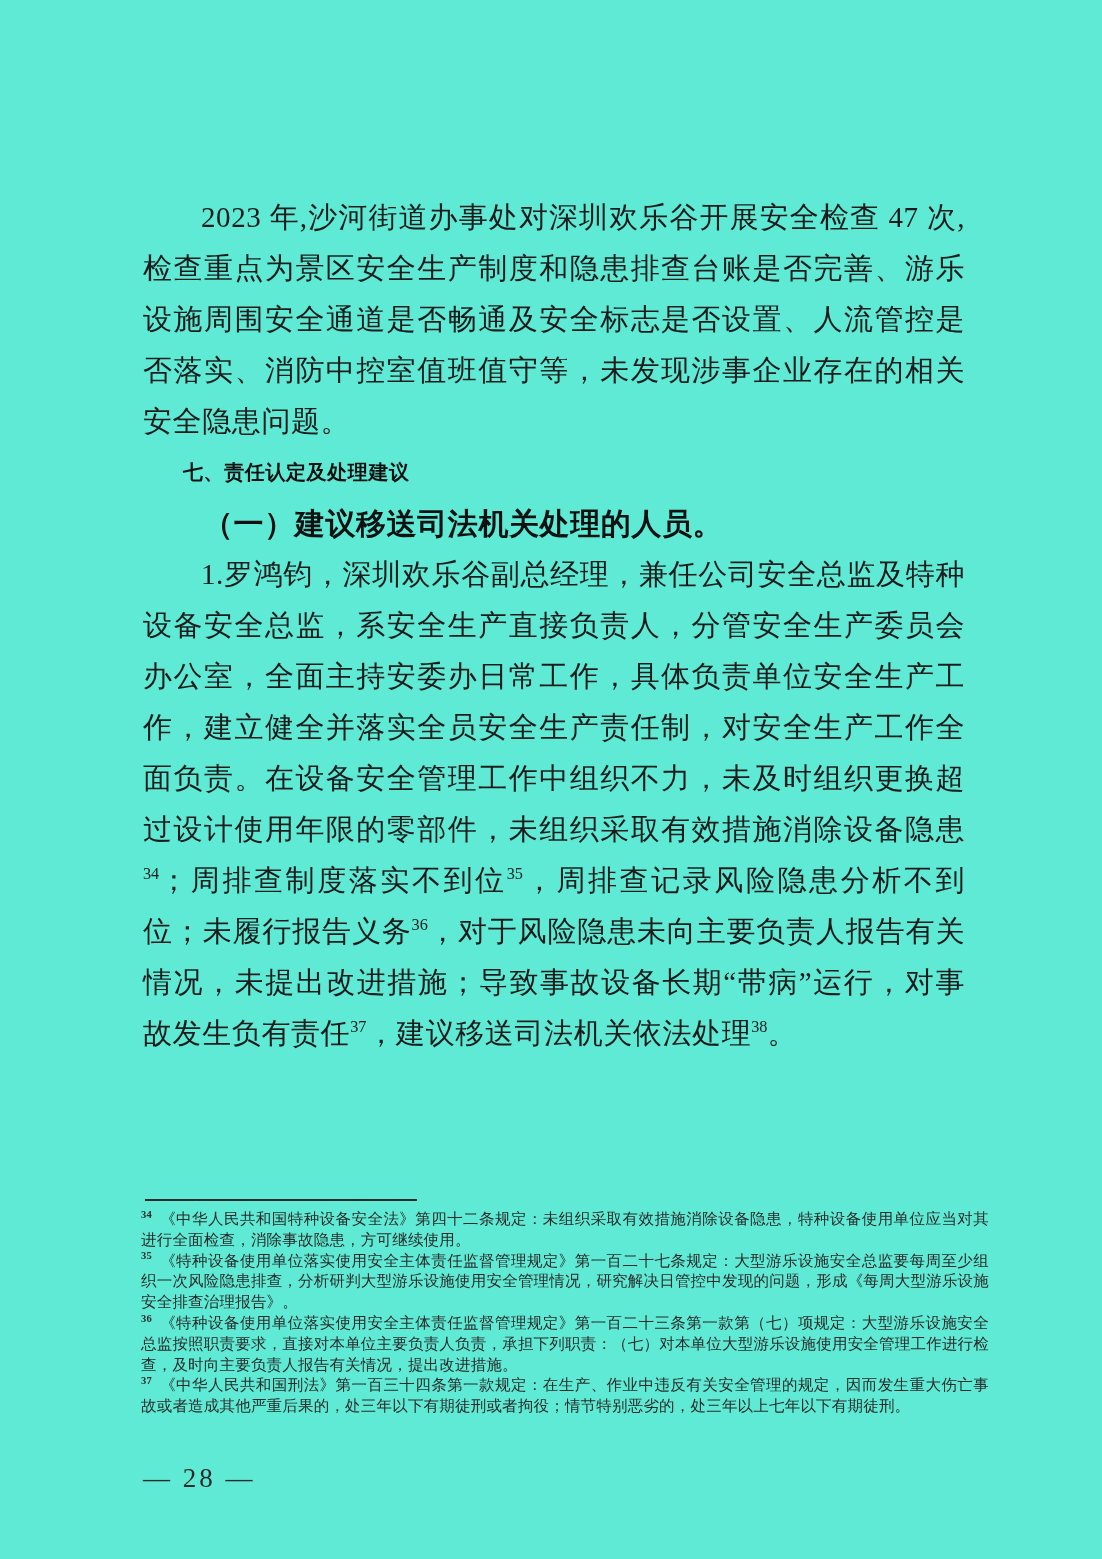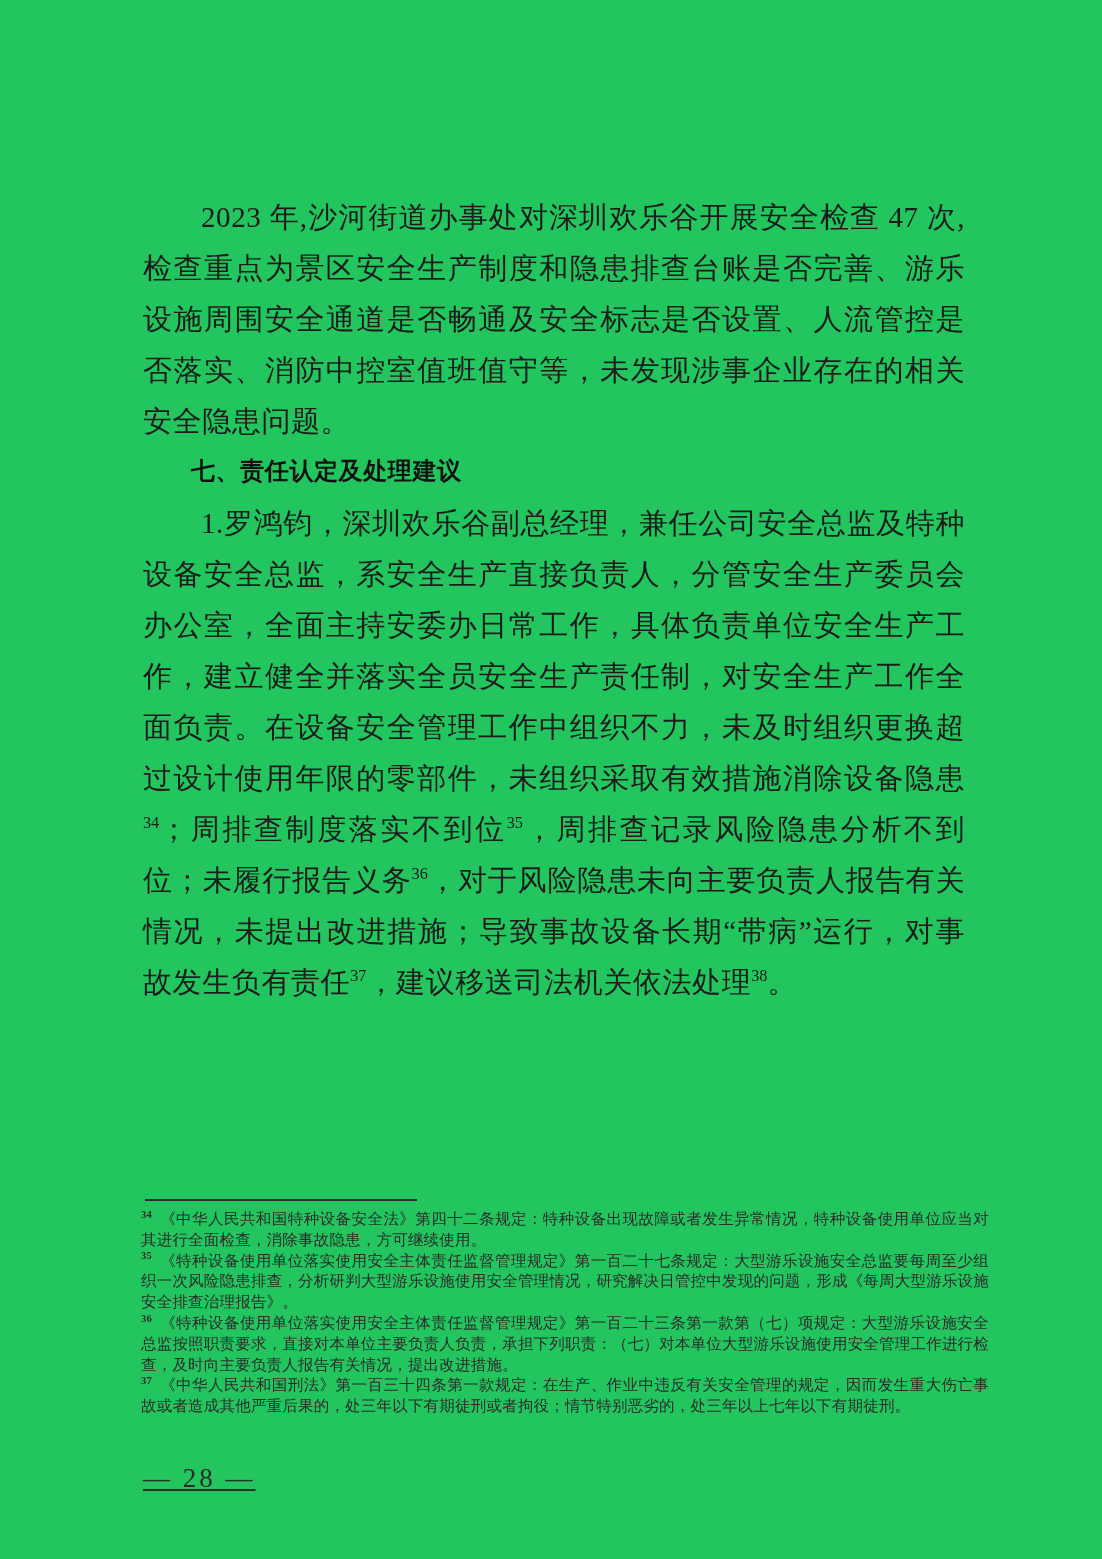--- a/index.html
+++ b/index.html
@@ -1,21 +1,21 @@
 <!DOCTYPE html>
 <html lang="zh"><head>
 <meta charset="utf-8">
 <style>
   html, body { margin: 0; padding: 0; background: #e8e8e8; }
   .page {
     position: relative;
     width: 1102px;
     height: 1559px;
     margin: 0 auto;
-    background: #22c55e;
+    background: #5eead4;
     font-family: "Liberation Serif", "DejaVu Serif", serif;
     color: #1c1c1c;
     overflow: hidden;
   }
   .body-text {
     position: absolute;
     left: 143px;
     top: 192px;
     width: 822px;
   }
@@ -28,23 +28,23 @@
     text-indent: 2em;
   }
   .para .b { font-weight: 400; }
   .para sup {
     font-size: 0.56em;
     line-height: 0;
     vertical-align: super;
     letter-spacing: 0;
   }
   .heading {
-    font-family: Liberation Mono, monospace;
+    font-family: Liberation Sans, sans-serif;
     font-weight: 700;
-    font-size: 24px;
+    font-size: 20px;
     color: #111111;
   }
   .subheading {
     font-weight: 700;
     font-size: 30px;
     color: #111111;
   }
   .footnote-sep {
     position: absolute;
     left: 145px;
@@ -72,39 +72,39 @@
     font-weight: 700;
     margin-right: 8px;
   }
   .page-number {
     position: absolute;
     left: 143px;
     top: 1463px;
     font-size: 27px;
     letter-spacing: 3px;
     color: #2b2b2b;
-    text-decoration: underline;
   }
 </style>
 </head>
 <body>
 
 <div class="page">
 
   <div class="body-text">
     <p class="para"><span>2023 年,沙河街道办事处对深圳欢乐谷开展安全检查 47 次,检查重点为景区安全生产制度和隐患排查台账是否完善、游乐设施周围安全通道是否畅通及安全标志是否设置、人流管控是否落实、消防中控室值班值守等，未发现涉事企业存在的相关安全隐患问题。</span></p>
     <p class="para heading">七、责任认定及处理建议</p>
+    <p class="para subheading">（一）建议移送司法机关处理的人员。</p>
     <p class="para"><span class="b">1.罗鸿钧，</span><span>深圳欢乐谷副总经理，兼任公司安全总监及特种设备安全总监，系安全生产直接负责人，分管安全生产委员会办公室，全面主持安委办日常工作，具体负责单位安全生产工作，建立健全并落实全员安全生产责任制，对安全生产工作全面负责。在设备安全管理工作中组织不力，未及时组织更换超过设计使用年限的零部件，未组织采取有效措施消除设备隐患</span><sup>34</sup><span>；周排查制度落实不到位</span><sup>35</sup><span>，周排查记录风险隐患分析不到位；未履行报告义务</span><sup>36</sup><span>，对于风险隐患未向主要负责人报告有关情况，未提出改进措施；导致事故设备长期“带病”运行，对事故发生负有责任</span><sup>37</sup><span>，建议移送司法机关依法处理</span><sup>38</sup><span>。</span></p>
   </div>
 
   <div class="footnote-sep"></div>
 
   <div class="footnotes">
     <p class="footnote">
-      <sup>34</sup><span>《中华人民共和国特种设备安全法》第四十二条规定：特种设备出现故障或者发生异常情况，特种设备使用单位应当对其进行全面检查，消除事故隐患，方可继续使用。</span>
+      <sup>34</sup><span>《中华人民共和国特种设备安全法》第四十二条规定：未组织采取有效措施消除设备隐患，特种设备使用单位应当对其进行全面检查，消除事故隐患，方可继续使用。</span>
     </p>
     <p class="footnote">
       <sup>35</sup><span>《特种设备使用单位落实使用安全主体责任监督管理规定》第一百二十七条规定：大型游乐设施安全总监要每周至少组织一次风险隐患排查，分析研判大型游乐设施使用安全管理情况，研究解决日管控中发现的问题，形成《每周大型游乐设施安全排查治理报告》。</span>
     </p>
     <p class="footnote">
       <sup>36</sup><span>《特种设备使用单位落实使用安全主体责任监督管理规定》第一百二十三条第一款第（七）项规定：大型游乐设施安全总监按照职责要求，直接对本单位主要负责人负责，承担下列职责：（七）对本单位大型游乐设施使用安全管理工作进行检查，及时向主要负责人报告有关情况，提出改进措施。</span>
     </p>
     <p class="footnote">
       <sup>37</sup><span>《中华人民共和国刑法》第一百三十四条第一款规定：在生产、作业中违反有关安全管理的规定，因而发生重大伤亡事故或者造成其他严重后果的，处三年以下有期徒刑或者拘役；情节特别恶劣的，处三年以上七年以下有期徒刑。</span>
     </p>

